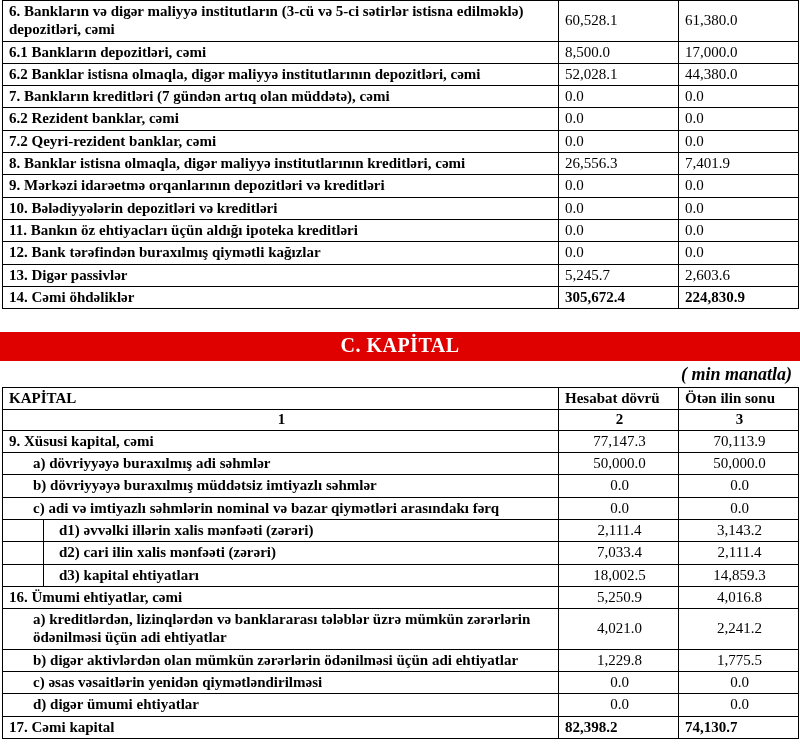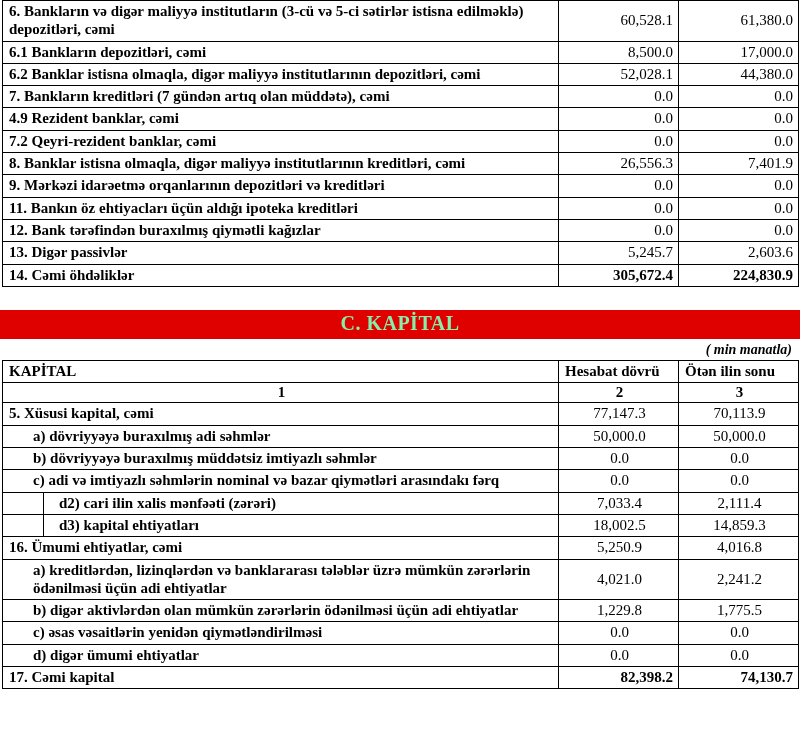--- a/index.html
+++ b/index.html
@@ -19,49 +19,49 @@
   td {
     border: 1px solid #000;
     padding: 1px 4px 2px 6px;
     font-size: 15px;
     line-height: 1.22;
     overflow: hidden;
     vertical-align: middle;
     height: 21px;
   }
   .lbl { text-align: left; font-weight: bold; }
-  .num { text-align: right; padding-right: 5px; }
+  .num { text-align: left; padding-right: 5px; }
   .ctr { text-align: center; margin-left: 7px; }
   .b   { font-weight: bold; }
   .i1  { padding-left: 30px; }
   .i2  {
     padding-left: 56px;
     background-image: linear-gradient(#000, #000);
     background-size: 1px 100%;
     background-position: 40px 0;
     background-repeat: no-repeat;
   }
   .hdr { font-weight: bold; text-align: left; }
   .sub { font-weight: bold; text-align: center; height: 18px; padding-top: 0; padding-bottom: 1px; }
   .banner {
     margin: 23px 0 3px 0;
     width: 800px;
     background: #df0000;
-    color: #86efac;
+    color: #ffffff;
     font-weight: bold;
     font-size: 20px;
     text-align: center;
     padding: 2px 0 4px 0;
     letter-spacing: 0.5px;
   }
   .note {
     text-align: right;
     font-style: italic;
     font-weight: bold;
-    font-size: 14px;
+    font-size: 18px;
     padding: 0 8px 2px 0;
   }
 </style>
 </head>
 <body>
 
 <table>
   <colgroup>
       <col style="width:556px">
       <col style="width:120px">
@@ -82,40 +82,45 @@
       <td class="lbl">6.2 Banklar istisna olmaqla, digər maliyyə institutlarının depozitləri, cəmi</td>
       <td class="num">52,028.1</td>
       <td class="num">44,380.0</td>
     </tr>
     <tr>
       <td class="lbl">7. Bankların kreditləri (7 gündən artıq olan müddətə), cəmi</td>
       <td class="num">0.0</td>
       <td class="num">0.0</td>
     </tr>
     <tr>
-      <td class="lbl">4.9 Rezident banklar, cəmi</td>
+      <td class="lbl">6.2 Rezident banklar, cəmi</td>
       <td class="num">0.0</td>
       <td class="num">0.0</td>
     </tr>
     <tr>
       <td class="lbl">7.2 Qeyri-rezident banklar, cəmi</td>
       <td class="num">0.0</td>
       <td class="num">0.0</td>
     </tr>
     <tr>
       <td class="lbl">8. Banklar istisna olmaqla, digər maliyyə institutlarının kreditləri, cəmi</td>
       <td class="num">26,556.3</td>
       <td class="num">7,401.9</td>
     </tr>
     <tr>
       <td class="lbl">9. Mərkəzi idarəetmə orqanlarının depozitləri və kreditləri</td>
       <td class="num">0.0</td>
       <td class="num">0.0</td>
     </tr>
     <tr>
+      <td class="lbl">10. Bələdiyyələrin depozitləri və kreditləri</td>
+      <td class="num">0.0</td>
+      <td class="num">0.0</td>
+    </tr>
+    <tr>
       <td class="lbl">11. Bankın öz ehtiyacları üçün aldığı ipoteka kreditləri</td>
       <td class="num">0.0</td>
       <td class="num">0.0</td>
     </tr>
     <tr>
       <td class="lbl">12. Bank tərəfindən buraxılmış qiymətli kağızlar</td>
       <td class="num">0.0</td>
       <td class="num">0.0</td>
     </tr>
     <tr>
@@ -146,40 +151,45 @@
       <td class="hdr">KAPİTAL</td>
       <td class="hdr">Hesabat dövrü</td>
       <td class="hdr">Ötən ilin sonu</td>
     </tr>
     <tr>
       <td class="sub">1</td>
       <td class="sub">2</td>
       <td class="sub">3</td>
     </tr>
     <tr>
-      <td class="lbl">5. Xüsusi kapital, cəmi</td>
+      <td class="lbl">9. Xüsusi kapital, cəmi</td>
       <td class="ctr">77,147.3</td>
       <td class="ctr">70,113.9</td>
     </tr>
     <tr>
       <td class="lbl i1">a) dövriyyəyə buraxılmış adi səhmlər</td>
       <td class="ctr">50,000.0</td>
       <td class="ctr">50,000.0</td>
     </tr>
     <tr>
       <td class="lbl i1">b) dövriyyəyə buraxılmış müddətsiz imtiyazlı səhmlər</td>
       <td class="ctr">0.0</td>
       <td class="ctr">0.0</td>
     </tr>
     <tr>
       <td class="lbl i1">c) adi və imtiyazlı səhmlərin nominal və bazar qiymətləri arasındakı fərq</td>
       <td class="ctr">0.0</td>
       <td class="ctr">0.0</td>
     </tr>
     <tr>
+      <td class="lbl i2">d1) əvvəlki illərin xalis mənfəəti (zərəri)</td>
+      <td class="ctr">2,111.4</td>
+      <td class="ctr">3,143.2</td>
+    </tr>
+    <tr>
       <td class="lbl i2">d2) cari ilin xalis mənfəəti (zərəri)</td>
       <td class="ctr">7,033.4</td>
       <td class="ctr">2,111.4</td>
     </tr>
     <tr>
       <td class="lbl i2">d3) kapital ehtiyatları</td>
       <td class="ctr">18,002.5</td>
       <td class="ctr">14,859.3</td>
     </tr>
     <tr>

